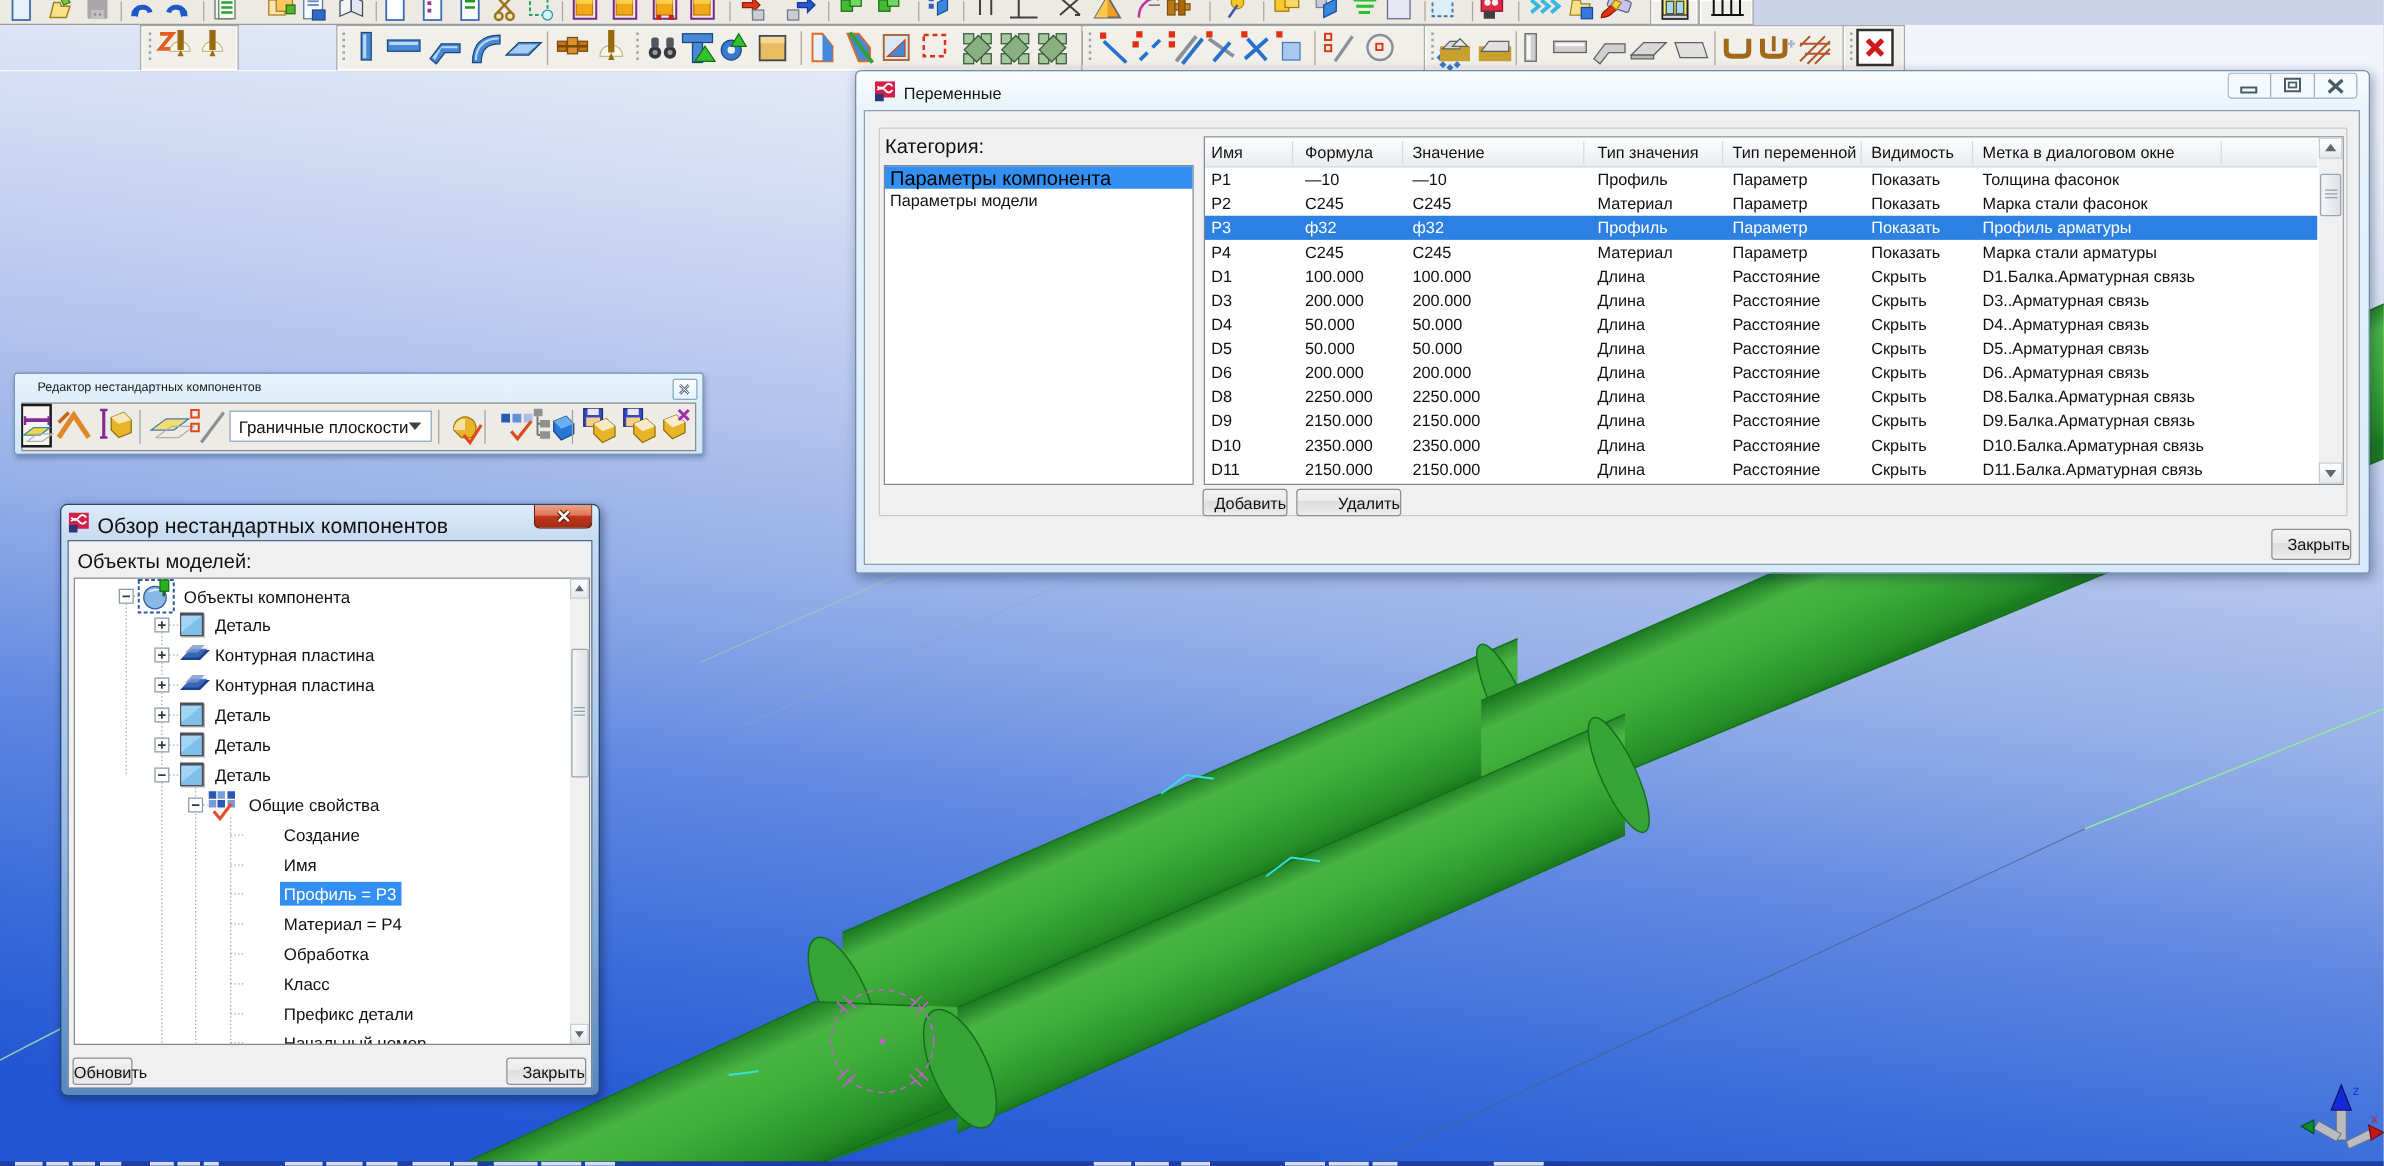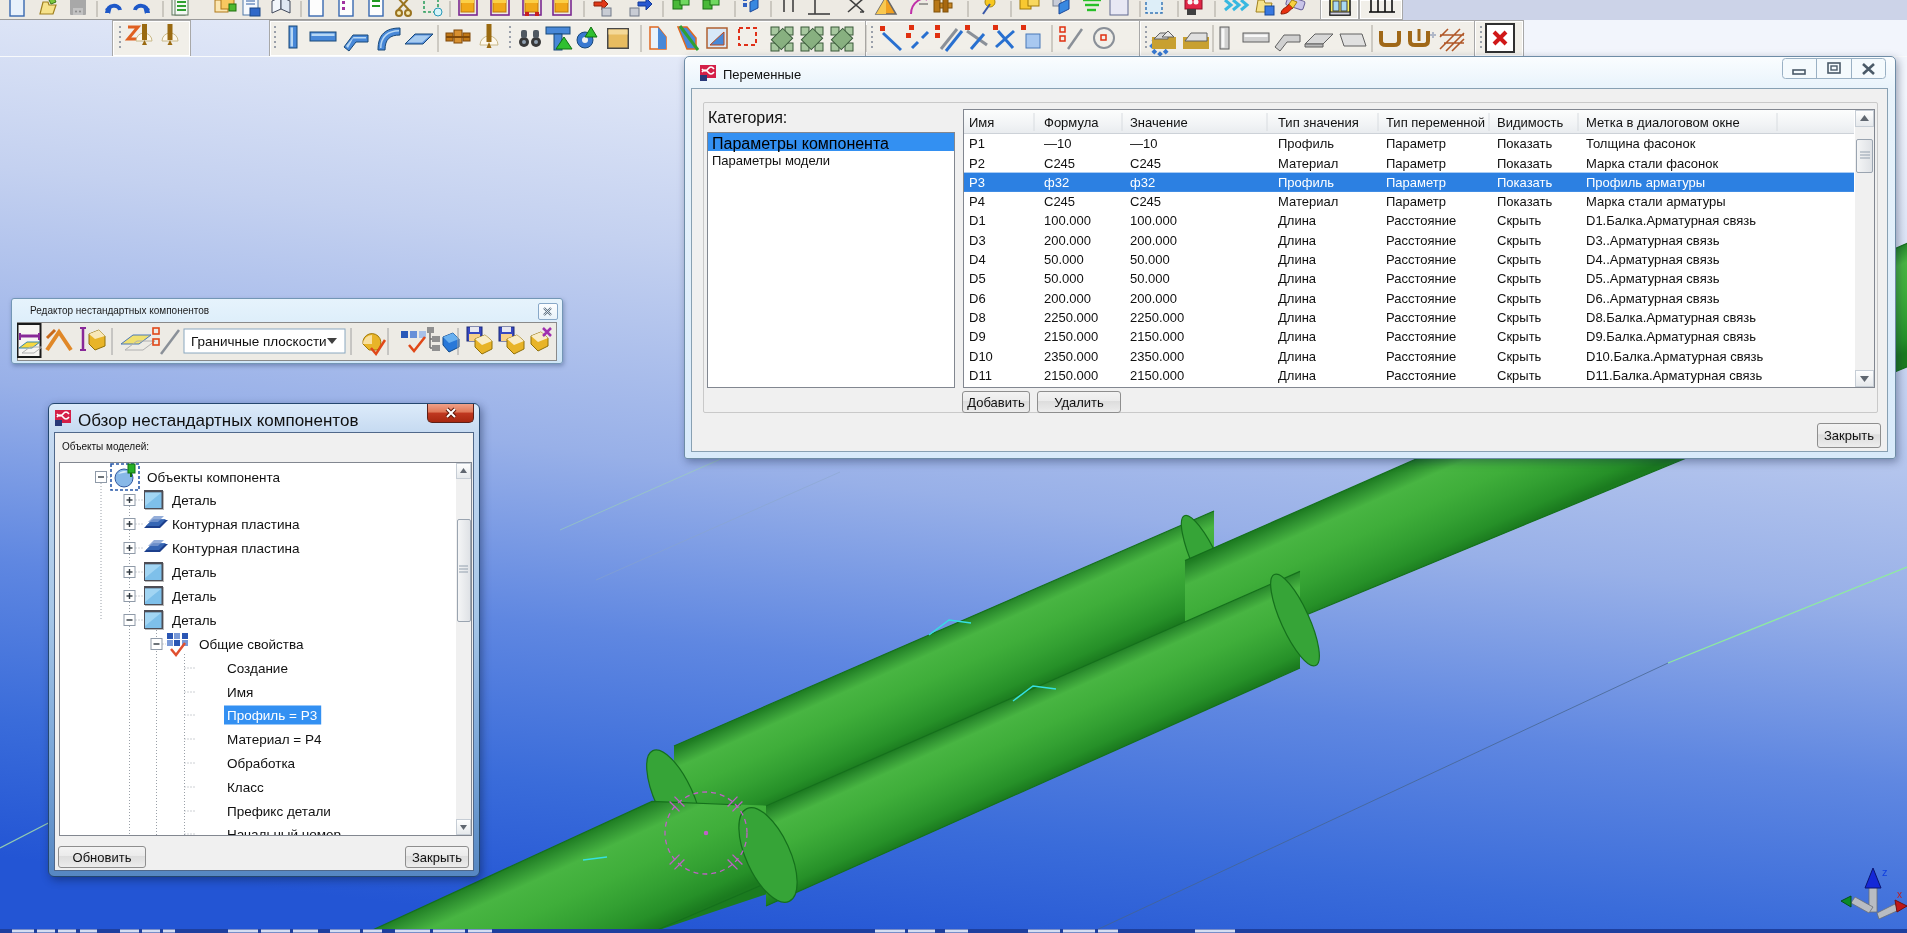--- a/index.html
+++ b/index.html
@@ -1,20 +1,20 @@
 <!DOCTYPE html>
 <html><head><meta charset="utf-8">
 <style>
 html,body{margin:0;padding:0;}
 body{width:1907px;height:933px;position:relative;overflow:hidden;
  background:#ccd3e8;font-family:"Liberation Sans",sans-serif;}
 .abs{position:absolute;}
 .btn{position:absolute;box-sizing:border-box;border:1px solid #8e8e8e;border-radius:3px;
  background:linear-gradient(180deg,#f3f3f3 0%,#ebebeb 45%,#dddddd 46%,#e6e6e6 80%,#ededed 100%);
- font-size:13px;color:#111;text-align:center;line-height:19px;}
+ font-size:13px;color:#111;text-align:right;line-height:19px;}
 .tb2{position:absolute;box-sizing:border-box;background:#f1efe9;border:1px solid #fff;
  outline:1px solid #a8a8a8;}
 </style></head><body>
 
 <svg class="abs" style="left:0;top:0" width="1907" height="933" viewBox="0 0 1907 933">
     <defs>
       <linearGradient id="bg" x1="58%" y1="0%" x2="34%" y2="100%">
         <stop offset="0" stop-color="#f2f5fc"></stop>
         <stop offset="0.10" stop-color="#e4eaf8"></stop>
         <stop offset="0.30" stop-color="#c4d1f0"></stop>
@@ -668,21 +668,21 @@
     <rect x="0" y="10" width="7" height="6" fill="#283878"></rect>
     <path d="M2 7 q3 -4 6 0 q3 4 6 0 M2 4 q3 4 6 0 q3 -4 6 0" stroke="#ffffff" stroke-width="1.6" fill="none"></path>
   </svg>
 <div class="abs" style="left:78px;top:411px;font-size:17px;color:#101010">Обзор нестандартных компонентов</div>
 <div class="abs" style="left:427px;top:404px;width:47px;height:19px;box-sizing:border-box;border:1px solid #5c2018;border-top:none;border-radius:0 0 5px 5px;background:linear-gradient(180deg,#f0a088 0%,#e07858 45%,#c03820 50%,#a82810 100%)"></div>
 <svg class="abs" style="left:444px;top:407px" width="14" height="12" viewBox="0 0 14 12">
     <path d="M3 2 L11 10 M11 2 L3 10" stroke="#601808" stroke-width="4"></path>
     <path d="M3 2 L11 10 M11 2 L3 10" stroke="#ffffff" stroke-width="2"></path>
   </svg>
 <div class="abs" style="left:54px;top:432px;width:420px;height:439px;box-sizing:border-box;background:#f0f0f0;border:1px solid #50688a"></div>
-<div class="abs" style="left:62px;top:441px;font-size:10px;color:#101010">Объекты моделей:</div>
+<div class="abs" style="left:62px;top:441px;font-size:16px;color:#101010">Объекты моделей:</div>
 <div class="abs" style="left:59px;top:462px;width:413px;height:374px;box-sizing:border-box;background:#ffffff;border:1px solid #828790"></div>
 <div class="abs" style="left:456px;top:463px;width:15px;height:372px;background:#f0f0f0"></div>
 <div class="abs" style="left:456px;top:463px;width:15px;height:16px;box-sizing:border-box;border:1px solid #c6cdd5;background:linear-gradient(180deg,#fefefe,#e6e9ec);"></div>
 <svg class="abs" style="left:456px;top:463px" width="15" height="16">
     <path d="M4 10 L7.5 5 L11 10 Z" fill="#606770"></path>
   </svg>
 <div class="abs" style="left:456px;top:819px;width:15px;height:16px;box-sizing:border-box;border:1px solid #c6cdd5;background:linear-gradient(180deg,#fefefe,#e6e9ec);"></div>
 <svg class="abs" style="left:456px;top:819px" width="15" height="16">
     <path d="M4 6 L7.5 11 L11 6 Z" fill="#606770"></path>
   </svg>
@@ -798,21 +798,21 @@
     <text x="168.0" y="282.0" font-size="13.5" fill="#101010" font-family="Liberation Sans">Материал = P4</text>
     <line x1="125.5" y1="301.0" x2="137.5" y2="301.0" stroke="#9aa0a8" stroke-width="1" stroke-dasharray="1,2"></line>
     <text x="168.0" y="306.0" font-size="13.5" fill="#101010" font-family="Liberation Sans">Обработка</text>
     <line x1="125.5" y1="325.0" x2="137.5" y2="325.0" stroke="#9aa0a8" stroke-width="1" stroke-dasharray="1,2"></line>
     <text x="168.0" y="330.0" font-size="13.5" fill="#101010" font-family="Liberation Sans">Класс</text>
     <line x1="125.5" y1="349.0" x2="137.5" y2="349.0" stroke="#9aa0a8" stroke-width="1" stroke-dasharray="1,2"></line>
     <text x="168.0" y="354.0" font-size="13.5" fill="#101010" font-family="Liberation Sans">Префикс детали</text>
     <line x1="125.5" y1="372.0" x2="137.5" y2="372.0" stroke="#9aa0a8" stroke-width="1" stroke-dasharray="1,2"></line>
     <text x="168.0" y="377.0" font-size="13.5" fill="#101010" font-family="Liberation Sans">Начальный номер</text>
   </svg>
-<div class="btn" style="left:58px;top:846px;width:88px;height:22px;line-height:21px">Обновить</div>
+<div class="btn" style="left:58px;top:846px;width:48px;height:22px;line-height:21px">Обновить</div>
 <div class="btn" style="left:405px;top:846px;width:64px;height:22px;line-height:21px">Закрыть</div>
 <div class="abs" style="left:684px;top:56px;width:1212px;height:403px;box-sizing:border-box;
 background:linear-gradient(180deg,#fafdff 0%,#e8f3fb 8%,#d8eafa 100%);border:1px solid #6e8ca6;border-radius:5px 5px 3px 3px;
 box-shadow:2px 3px 9px rgba(20,35,70,.4)"></div>
 <svg class="abs" style="left:700px;top:65px" width="17" height="17" viewBox="0 0 17 17">
     <rect x="0" y="0" width="16" height="13" fill="#d42048"></rect>
     <rect x="0" y="10" width="7" height="6" fill="#283878"></rect>
     <path d="M2 7 q3 -4 6 0 q3 4 6 0 M2 4 q3 4 6 0 q3 -4 6 0" stroke="#ffffff" stroke-width="1.6" fill="none"></path>
   </svg>
 <div class="abs" style="left:723px;top:67px;font-size:13px;color:#101010">Переменные</div>

